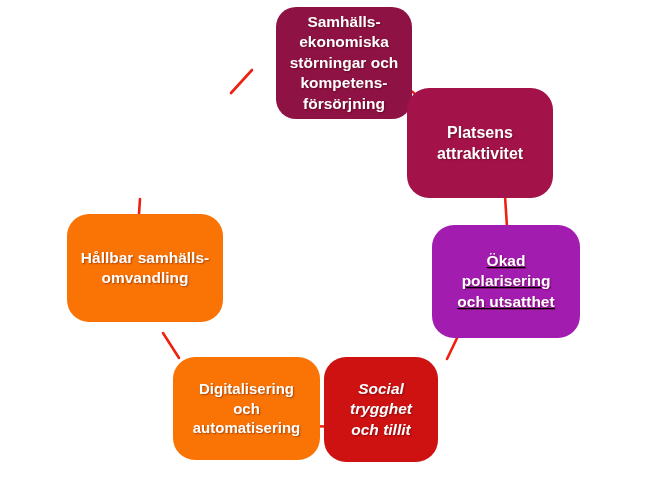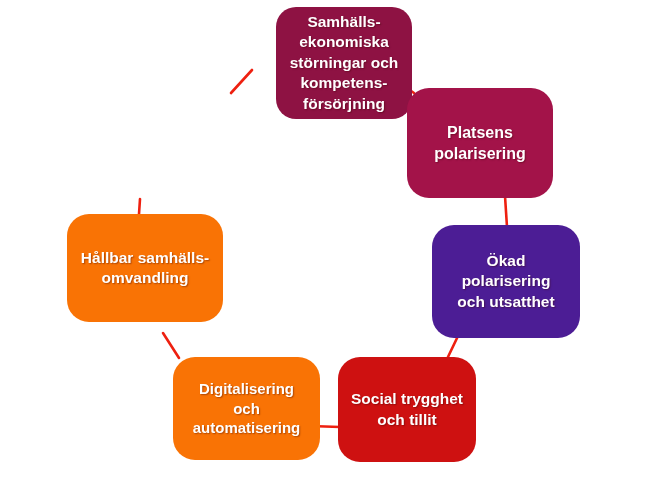--- a/index.html
+++ b/index.html
@@ -44,21 +44,21 @@
     line-height: 1.32;
     text-shadow: 1px 1px 1.5px rgba(60, 0, 0, 0.40);
   }
   
   .n-samhalls       { left: 248px; top:   7px; width: 136px; height: 112px; border-radius: 20px; margin-left: 28px; }
   .n-samhalls .label       { font-size: 15.5px; }
   .n-platsens       { left: 407px; top:  88px; width: 146px; height: 110px; }
   .n-platsens .label       { font-size: 16px; }
   .n-okad           { left: 432px; top: 225px; width: 148px; height: 113px; }
   .n-okad .label           { font-size: 15.5px; }
-  .n-social         { left: 338px; top: 357px; width: 138px; height: 105px; }
+  .n-social         { left: 324px; top: 357px; width: 114px; height: 105px; font-style: italic; }
   .n-social .label         { font-size: 15.5px; }
   .n-digitalisering { left: 173px; top: 357px; width: 147px; height: 103px; }
   .n-digitalisering .label { font-size: 15px; }
   .n-hallbar        { left:  67px; top: 214px; width: 156px; height: 108px; }
   .n-hallbar .label        { font-size: 15.5px; }
   .n-samverkan      { left:  95px; top:  88px; width: 140px; height: 110px; }
   .n-samverkan .label      { font-size: 16px; }
 </style>
 </head>
 <body>
@@ -78,24 +78,24 @@
   <div class="node n-samhalls" style="background-color: rgb(142, 18, 67);">
     <span class="label">Samhälls-
 ekonomiska
 störningar och
 kompetens-
 försörjning</span>
   </div>
 
   <div class="node n-platsens" style="background-color: rgb(163, 19, 73);">
     <span class="label">Platsens
-polarisering</span>
+attraktivitet</span>
   </div>
 
-  <div class="node n-okad" style="background-color: #4c1d95;">
+  <div class="node n-okad" style="background-color: #a21caf; text-decoration: underline;">
     <span class="label">Ökad
 polarisering
 och utsatthet</span>
   </div>
 
   <div class="node n-social" style="background-color: rgb(206, 17, 17);">
     <span class="label">Social trygghet
 och tillit</span>
   </div>
 

